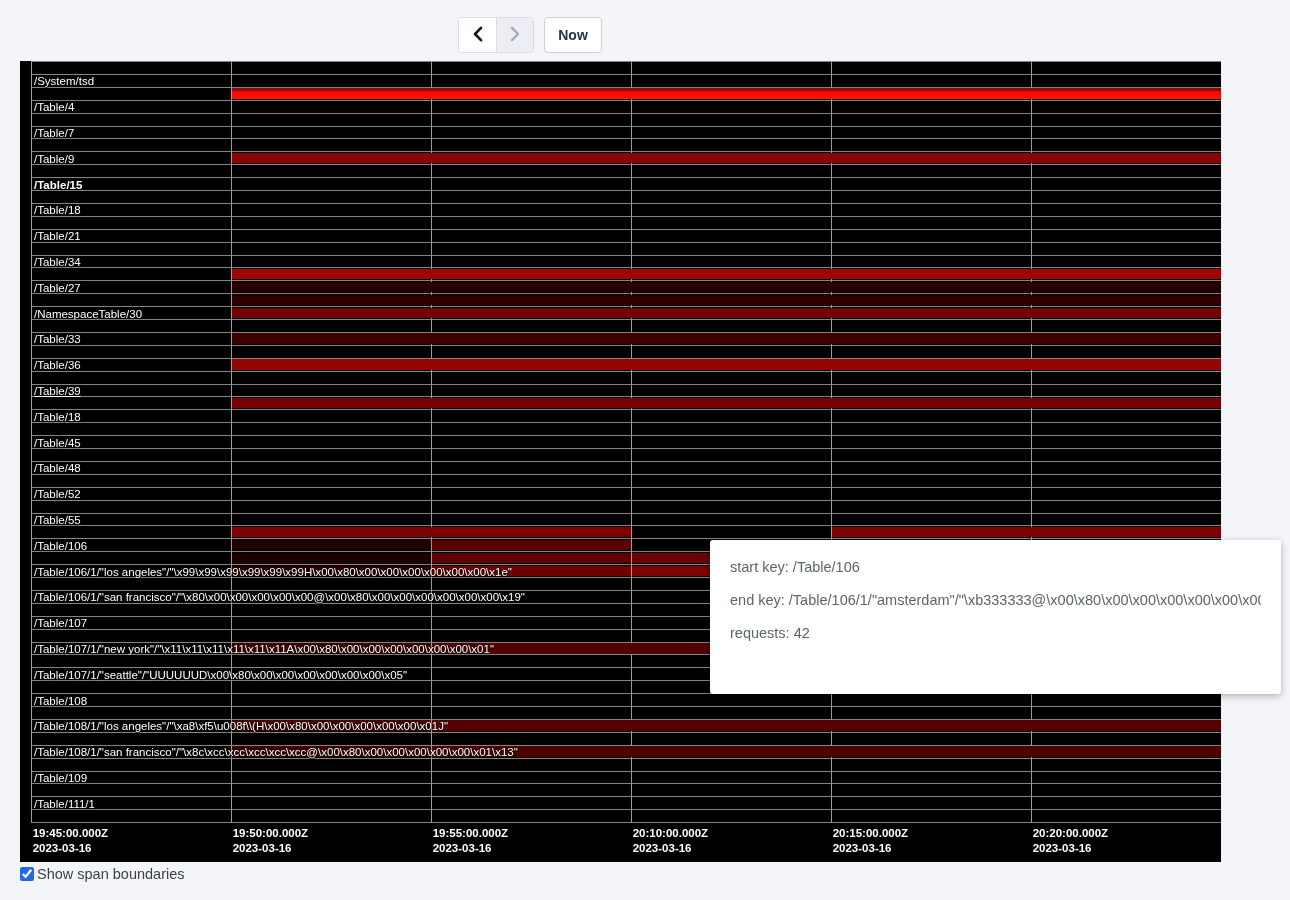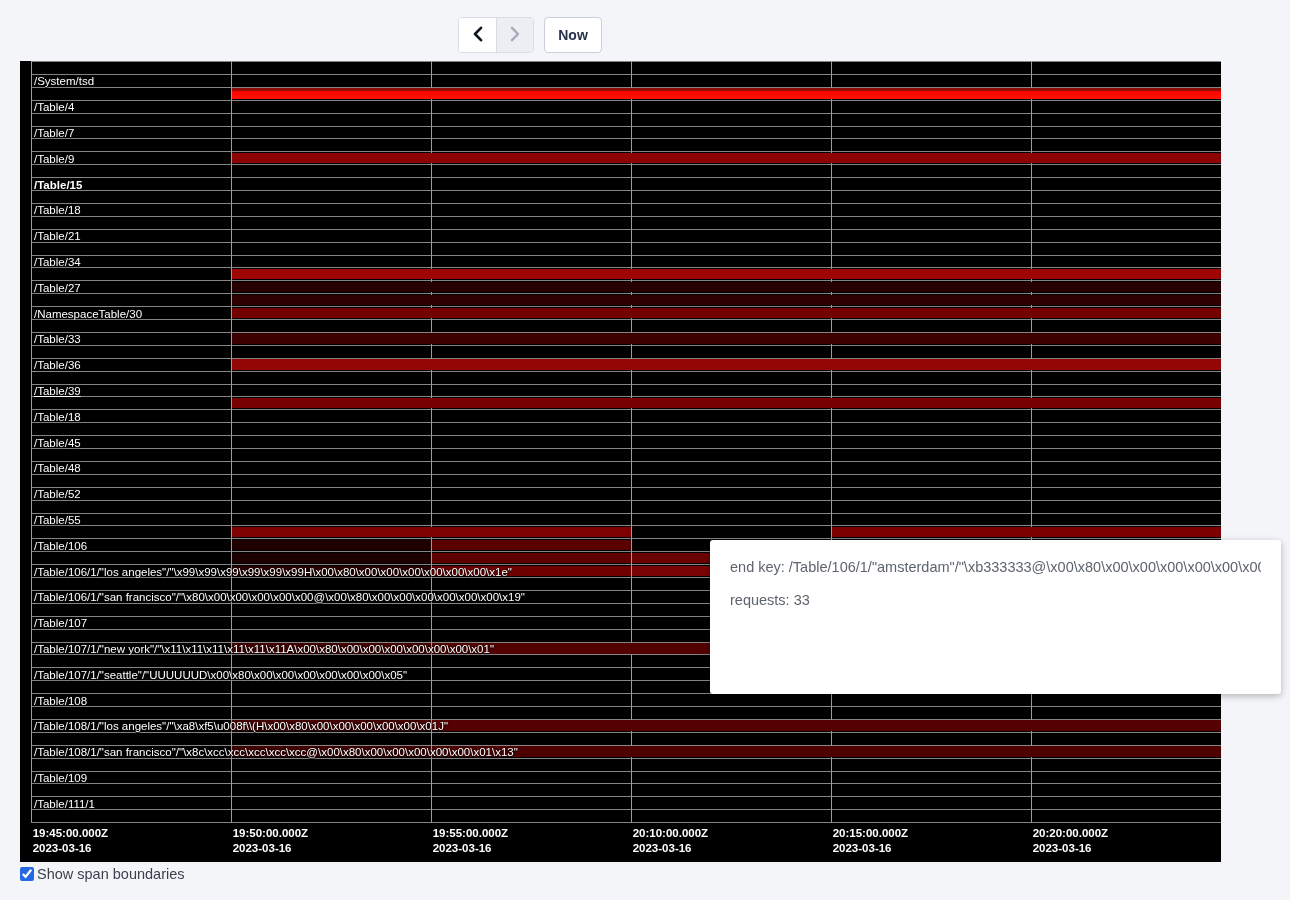--- a/index.html
+++ b/index.html
@@ -205,22 +205,23 @@
         <div class="axis-label" style="left: 612.7px;">20:10:00.000Z
 2023-03-16</div>
         <div class="axis-label" style="left: 812.7px;">20:15:00.000Z
 2023-03-16</div>
         <div class="axis-label" style="left: 1012.7px;">20:20:00.000Z
 2023-03-16</div>
       </div>
   </div>
 
   <div class="tooltip">
+    <div>start key: /Table/106</div>
     <div>end key: /Table/106/1/"amsterdam"/"\xb333333@\x00\x80\x00\x00\x00\x00\x00\x00#"</div>
-    <div>requests: 33</div>
+    <div>requests: 42</div>
   </div>
 
   <label class="footer">
     <input type="checkbox" checked="" style="">
     <span>Show span boundaries</span>
   </label>
 
 </div>
 
 </body></html>

